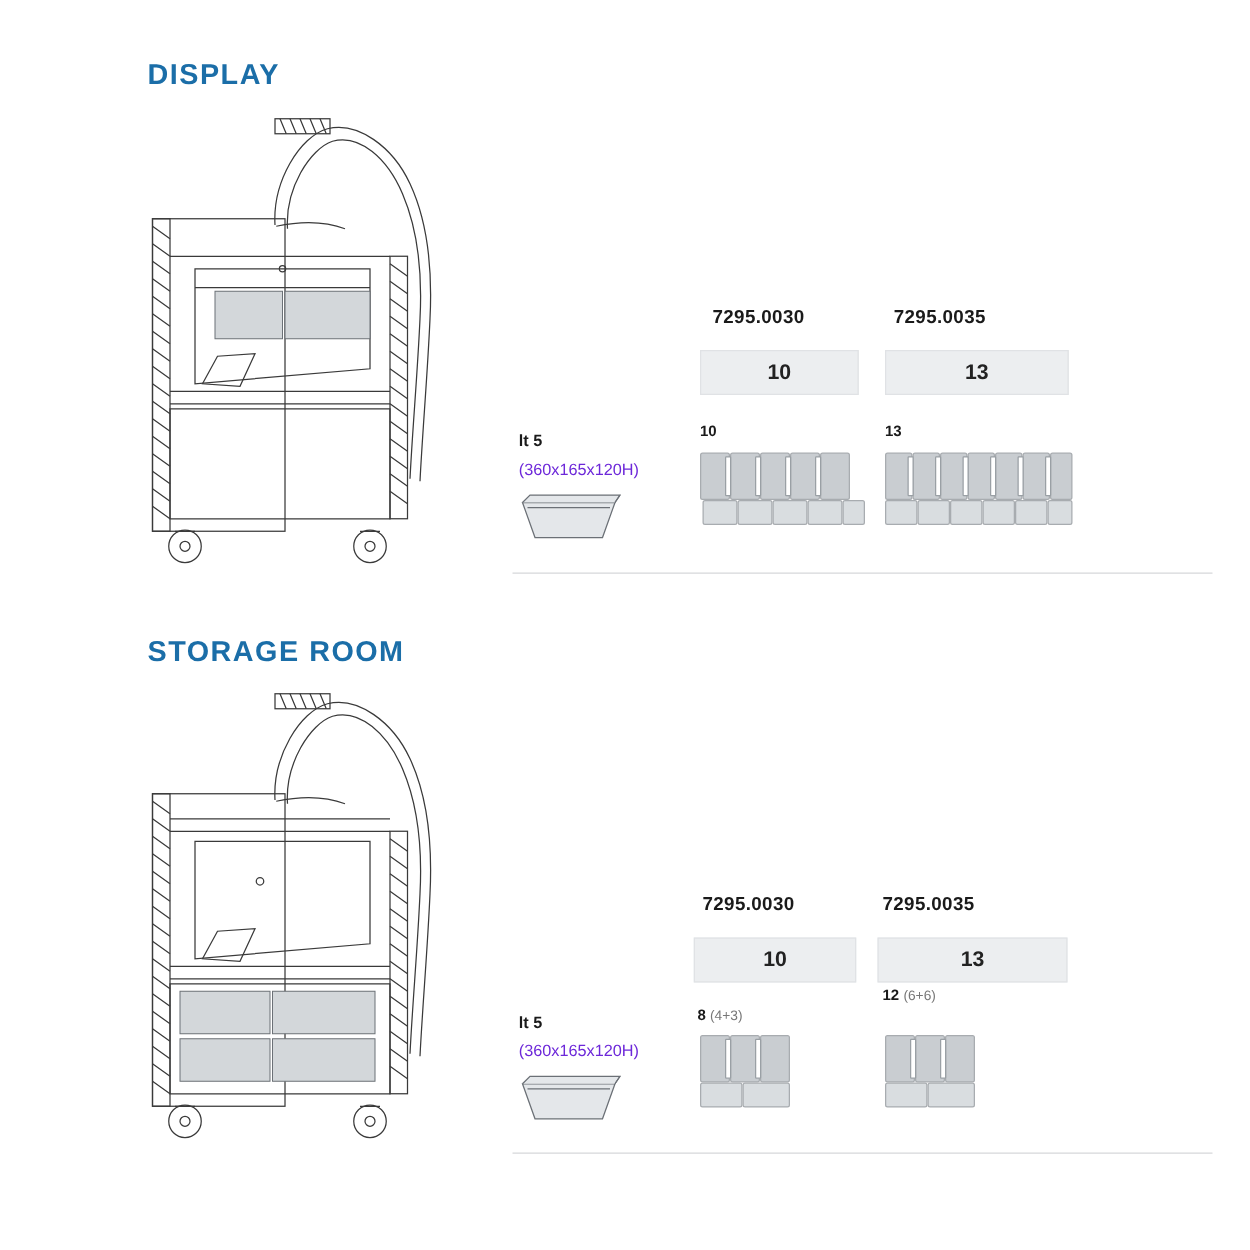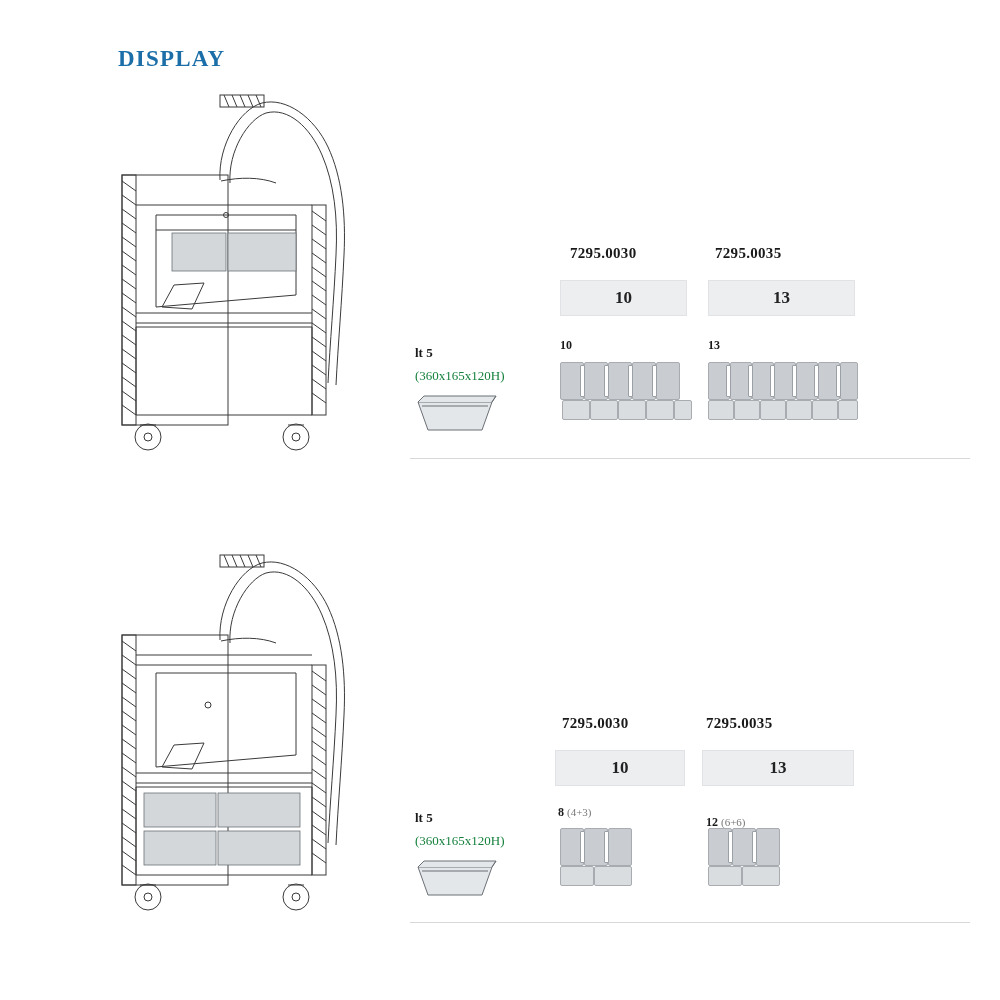--- a/index.html
+++ b/index.html
@@ -12,21 +12,20 @@
     height: 1000px;
     font-family: "Liberation Sans", sans-serif;
     color: #1a1a1a;
     position: relative;
     overflow: hidden;
   }
   .section {
     position: absolute;
     left: 0;
     width: 811px;
-    font-family: Liberation Serif, serif;
   }
   #section-display { top: 0; height: 500px; }
   #section-storage { top: 470px; height: 500px; }
 
   .section-title {
     position: absolute;
     left: 118px;
     font-size: 23px;
     font-weight: bold;
     letter-spacing: 1.2px;
@@ -61,21 +60,21 @@
   }
   .pan-label {
     position: absolute;
     font-size: 13px;
     font-weight: bold;
     color: #1a1a1a;
   }
   .pan-dims {
     position: absolute;
     font-size: 13px;
-    color: #15803d;
+    color: #6d28d9;
   }
   .qty-label {
     position: absolute;
     font-size: 12px;
     font-weight: bold;
     color: #1a1a1a;
   }
   .qty-sub {
     font-weight: normal;
     color: #777;
@@ -222,20 +221,21 @@
       <div class="pan light" style="left:104px; top:38px; width:24px; height:18px;"></div>
       <div class="pan light" style="left:130px; top:38px; width:18px; height:18px;"></div>
     </div>
 
     <div class="divider" style="left:0px; top:228px; width:560px;"></div>
   </div>
 </div>
 
 <div class="section" id="section-storage">
 
+  <div class="section-title" style="top:38px;">STORAGE ROOM</div>
 
   <svg class="cabinet-art" style="left:100px; top:75px;" width="280" height="390" viewBox="0 0 280 390">
     <g fill="none" stroke="#3a3a3a" stroke-width="1">
       <path d="M120 95 C118 60 140 24 162 18 C186 12 214 32 228 62 C242 92 246 130 244 170 C242 215 238 260 236 300"></path>
       <path d="M130 98 C128 66 148 34 166 28 C188 22 210 42 222 70 C234 98 238 132 236 170 C234 214 230 258 228 298"></path>
       <path d="M121 96 C140 92 160 92 176 98"></path>
       <rect x="120" y="10" width="44" height="12"></rect>
       <path d="M124 10 l5 12 M132 10 l5 12 M140 10 l5 12 M148 10 l5 12 M156 10 l5 12"></path>
       <rect x="22" y="90" width="106" height="250"></rect>
       <rect x="22" y="90" width="14" height="250"></rect>
@@ -281,21 +281,21 @@
         <path d="M6 12 L12 6 L84 6 L80 12"></path>
         <path d="M80 12 L84 6"></path>
         <path d="M10 16 L76 16"></path>
       </g>
     </svg>
 
     <div class="qty-label" style="left:148px; top:105px;">
       <span>8</span>
       <span class="qty-sub">(4+3)</span>
     </div>
-    <div class="qty-label" style="left:296px; top:115px;">
+    <div class="qty-label" style="left:296px; top:89px;">
       <span>12</span>
       <span class="qty-sub">(6+6)</span>
     </div>
 
     <div class="pan-group" style="left:150px; top:128px; width:90px; height:80px;">
       <div class="pan" style="left:0px; top:0px; width:22px; height:36px;"></div>
       <div class="pan" style="left:24px; top:0px; width:22px; height:36px;"></div>
       <div class="pan" style="left:48px; top:0px; width:22px; height:36px;"></div>
       <div class="pan-thin" style="left:20px; top:3px; width:3px; height:30px;"></div>
       <div class="pan-thin" style="left:44px; top:3px; width:3px; height:30px;"></div>

